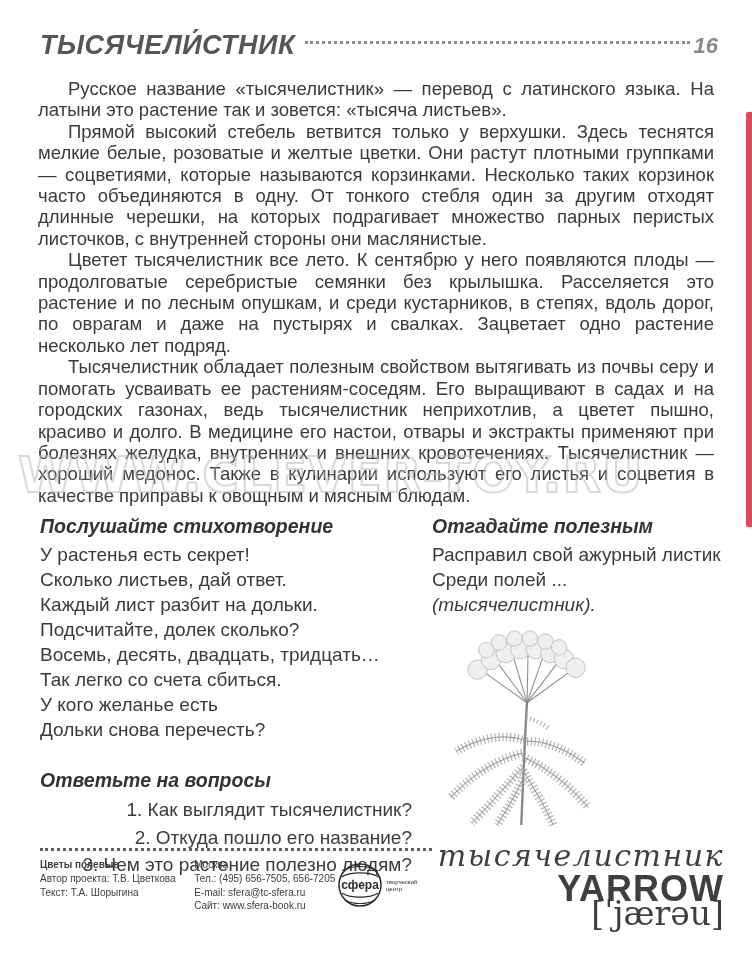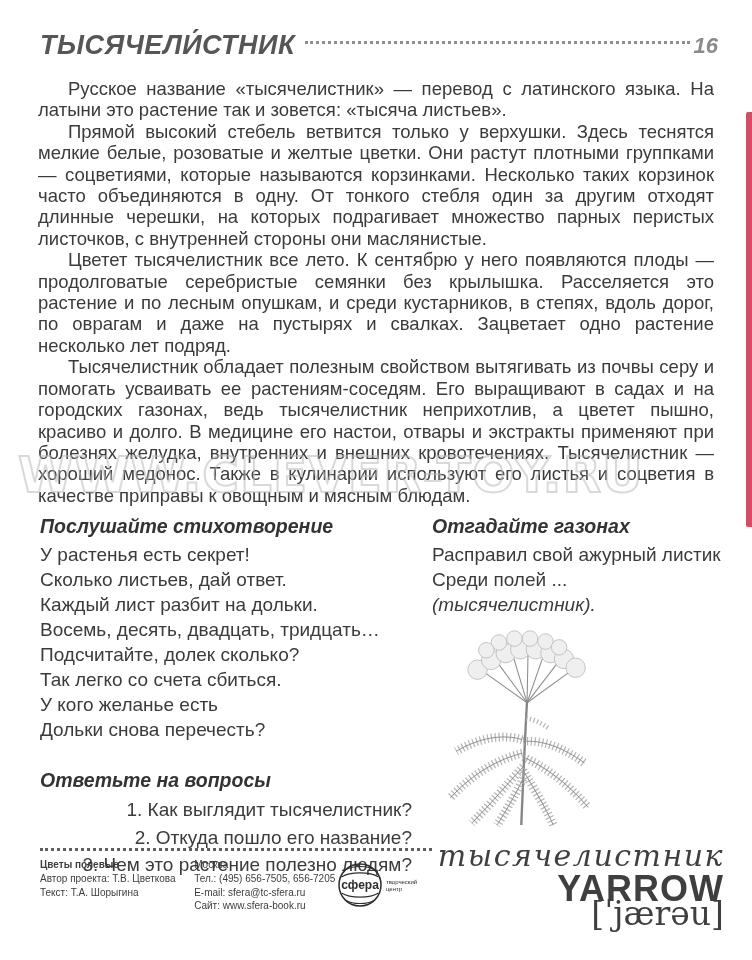--- a/index.html
+++ b/index.html
@@ -121,36 +121,36 @@
       <p>Прямой высокий стебель ветвится только у верхушки. Здесь теснятся мелкие белые, розоватые и желтые цветки. Они растут плотными группками — соцветиями, которые называются корзинками. Несколько таких корзинок часто объединяются в одну. От тонкого стебля один за другим отходят длинные черешки, на которых подрагивает множество парных перистых листочков, с внутренней стороны они маслянистые.</p>
       <p>Цветет тысячелистник все лето. К сентябрю у него появляются плоды — продолговатые серебристые семянки без крылышка. Расселяется это растение и по лесным опушкам, и среди кустарников, в степях, вдоль дорог, по оврагам и даже на пустырях и свалках. Зацветает одно растение несколько лет подряд.</p>
       <p>Тысячелистник обладает полезным свойством вытягивать из почвы серу и помогать усваивать ее растениям-соседям. Его выращивают в садах и на городских газонах, ведь тысячелистник неприхотлив, а цветет пышно, красиво и долго. В медицине его настои, отвары и экстракты применяют при болезнях желудка, внутренних и внешних кровотечениях. Тысячелистник — хороший медонос. Также в кулинарии используют его листья и соцветия в качестве приправы к овощным и мясным блюдам.</p>
     </div>
 
     <div class="col-left">
       <p class="sec-heading">Послушайте стихотворение</p>
       <p class="poem-line">У растенья есть секрет!</p>
       <p class="poem-line">Сколько листьев, дай ответ.</p>
       <p class="poem-line">Каждый лист разбит на дольки.</p>
+      <p class="poem-line">Подсчитайте, долек сколько?</p>
       <p class="poem-line">Восемь, десять, двадцать, тридцать…</p>
-      <p class="poem-line">Подсчитайте, долек сколько?</p>
       <p class="poem-line">Так легко со счета сбиться.</p>
       <p class="poem-line">У кого желанье есть</p>
       <p class="poem-line">Дольки снова перечесть?</p>
 
       <div class="questions-block">
         <p class="sec-heading">Ответьте на вопросы</p>
         <p class="q-line">1. Как выглядит тысячелистник?</p>
         <p class="q-line">2. Откуда пошло его название?</p>
         <p class="q-line">3. Чем это растение полезно людям?</p>
       </div>
     </div>
 
     <div class="col-right">
-      <p class="sec-heading">Отгадайте газонах</p>
+      <p class="sec-heading">Отгадайте полезным</p>
       <p class="riddle-line">Расправил свой ажурный листик</p>
       <p class="riddle-line"><span>Среди полей ... </span><span class="riddle-answer">(тысячелистник).</span></p>
 
       <div class="plant-figure">
         <svg width="196" height="202" viewBox="0 0 200 208">
 
           <g class="pedicel">
             <path d="M97,80 L52,48"></path>
               <path d="M97,80 L66,38"></path>
               <path d="M97,80 L82,30"></path>

